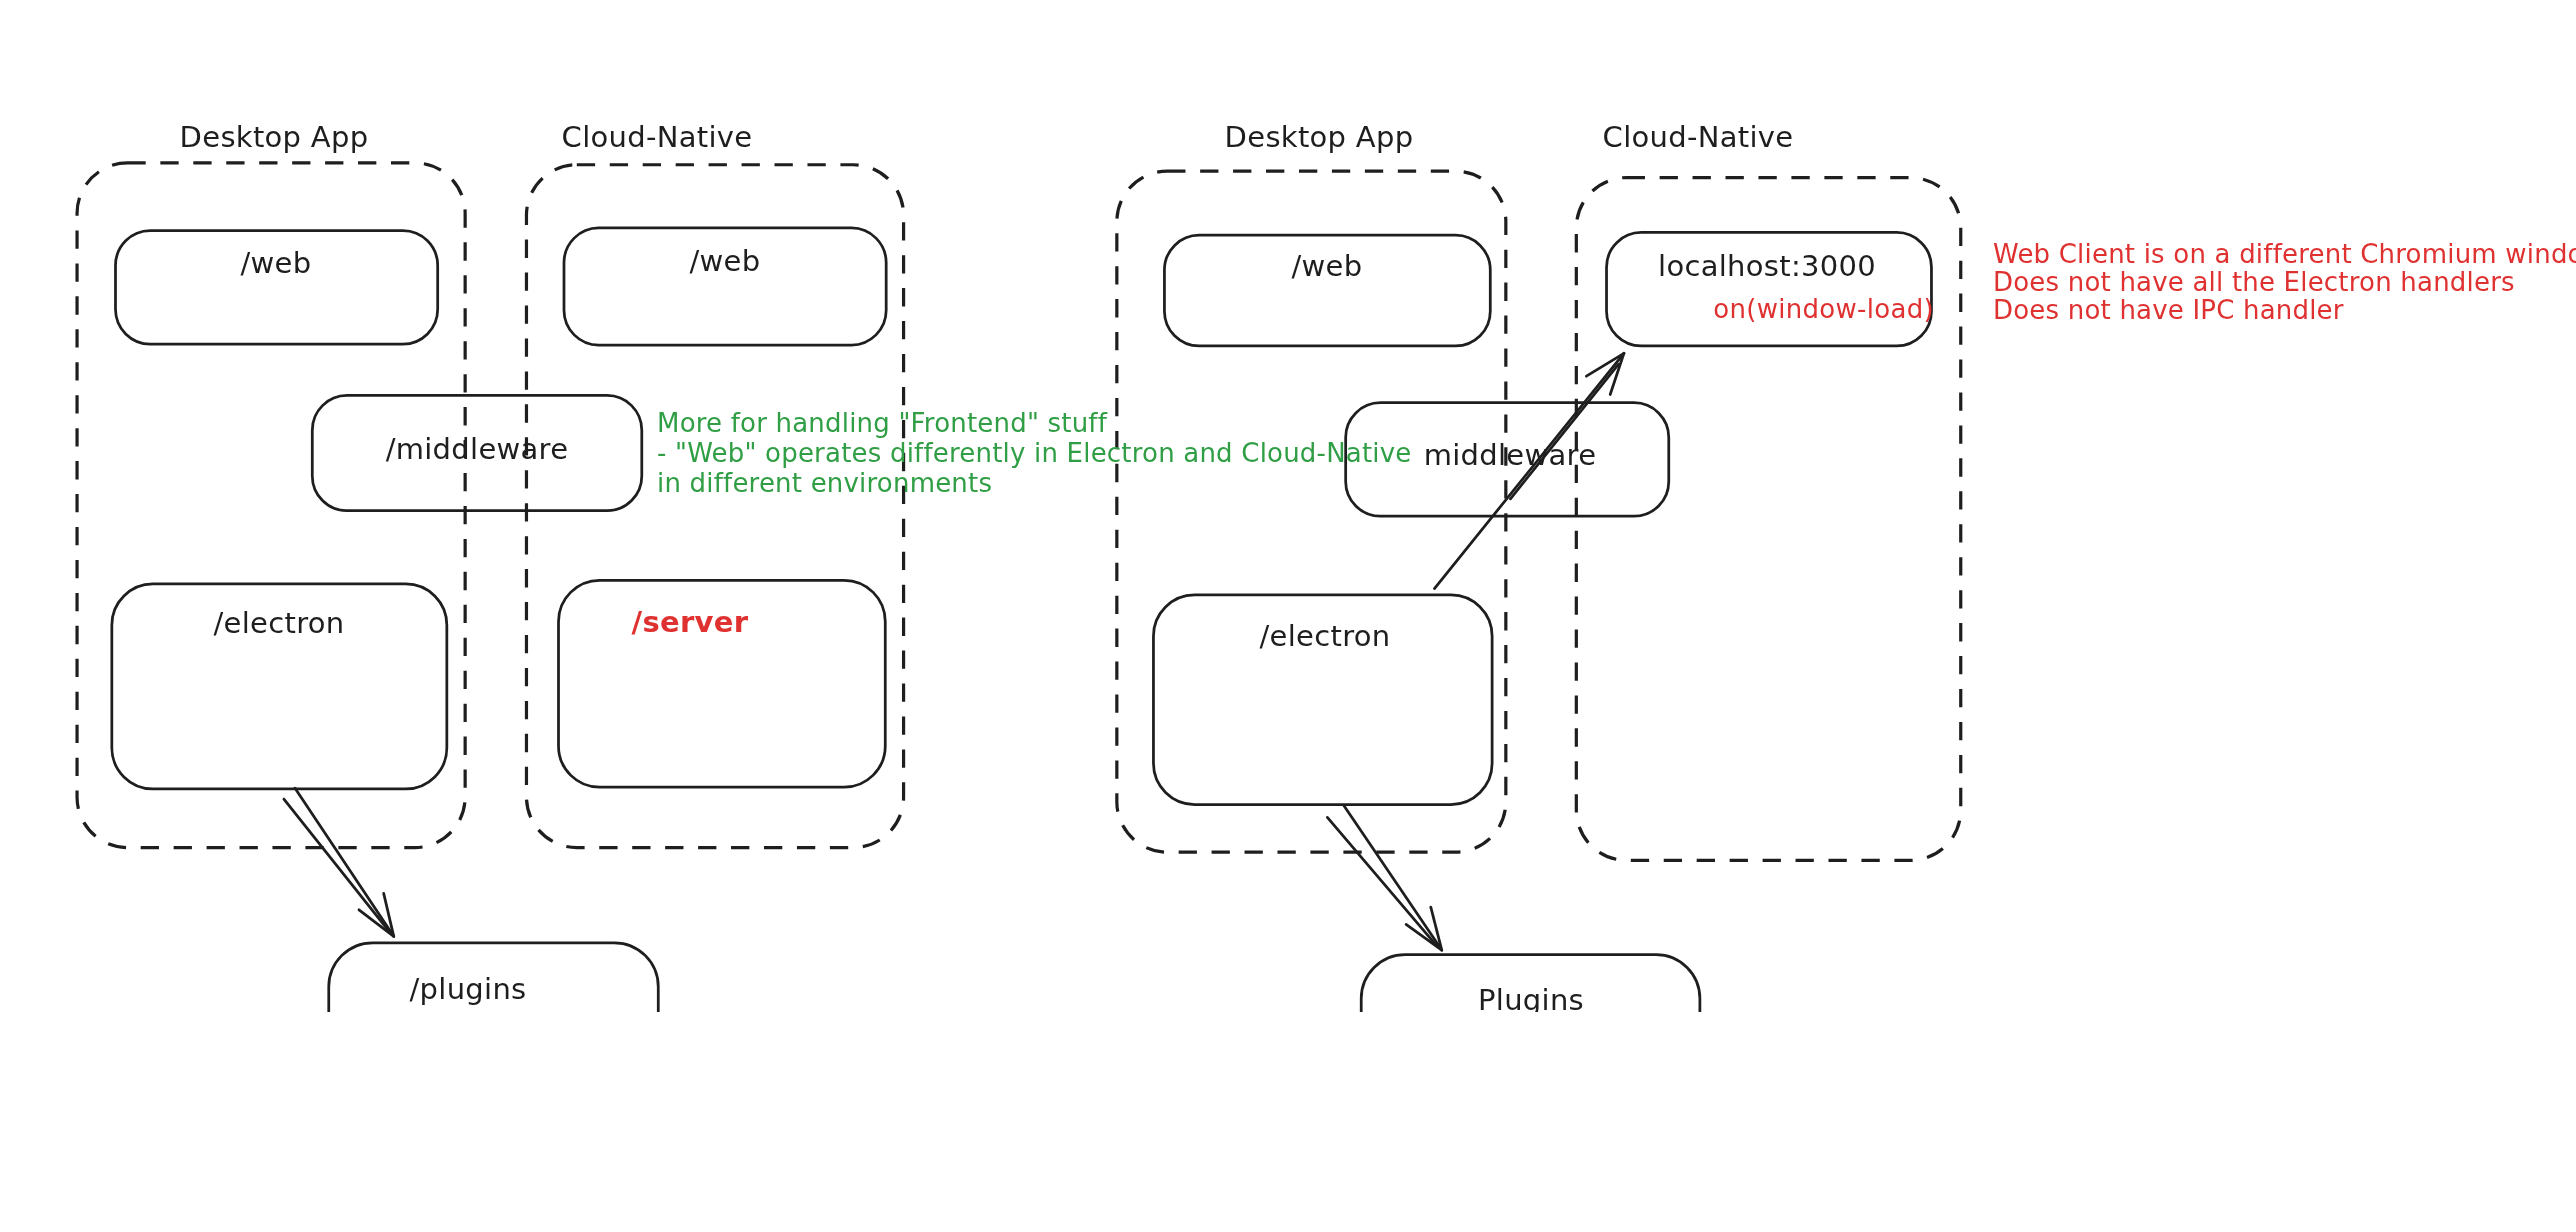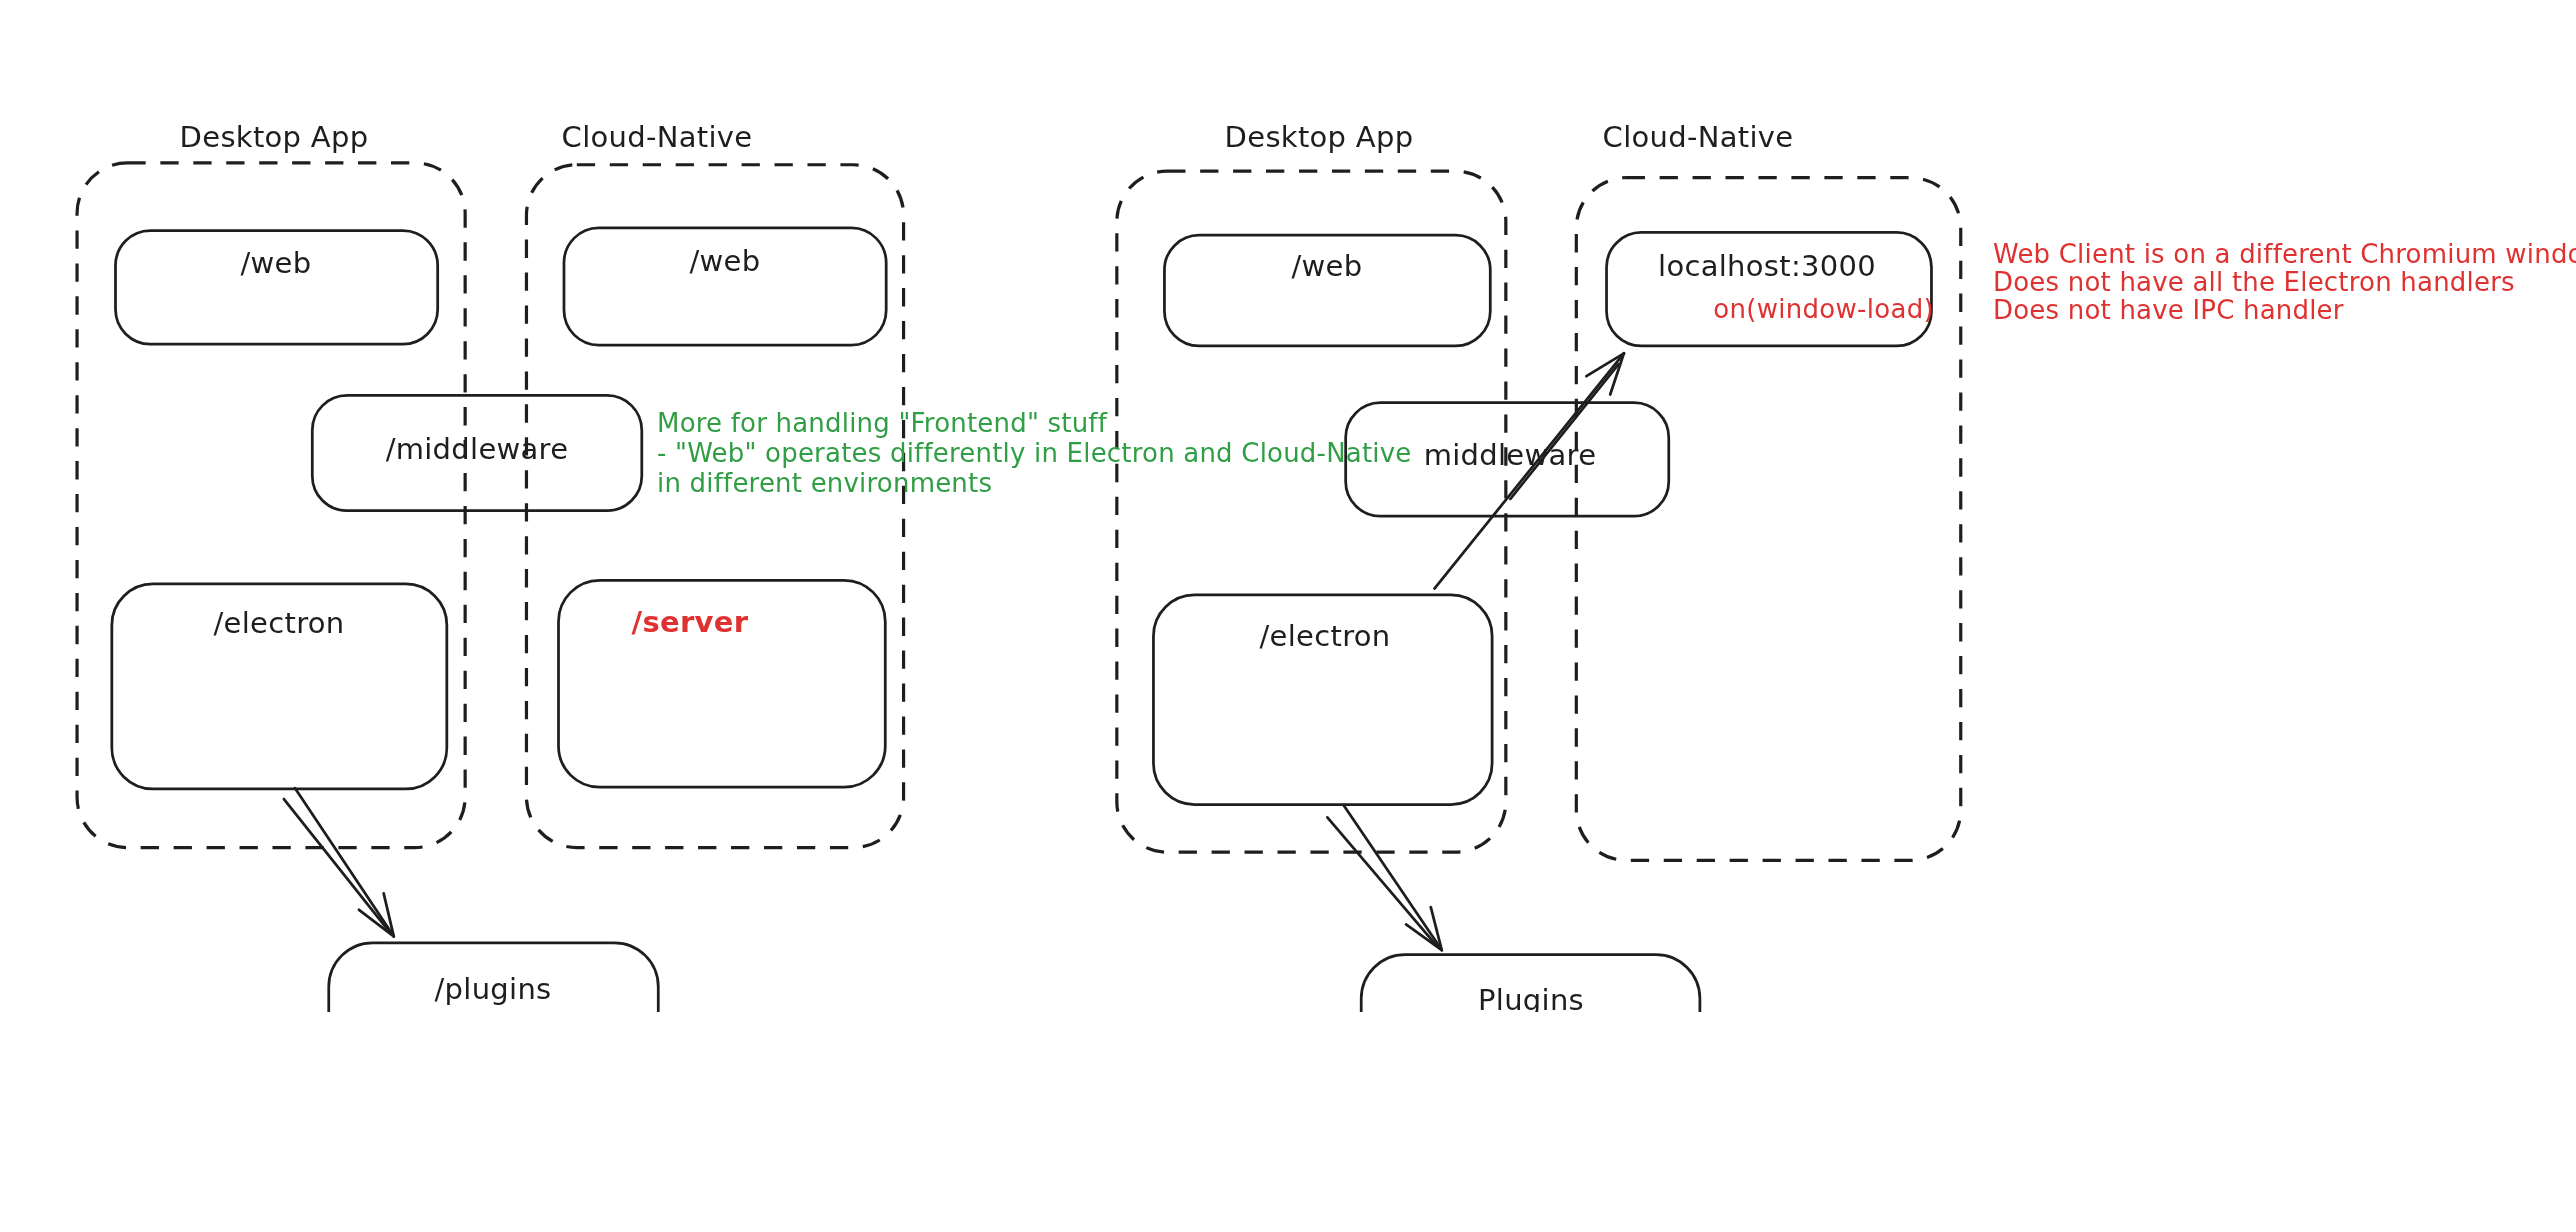--- a/index.html
+++ b/index.html
@@ -83,21 +83,21 @@
     </g>
   </svg>
 
   <div class="lbl" style="left:274px;  top:137px;">Desktop App</div>
   <div class="lbl" style="left:657px;  top:137px;">Cloud-Native</div>
   <div class="lbl" style="left:276px;  top:263px;">/web</div>
   <div class="lbl" style="left:725px;  top:261px;">/web</div>
   <div class="lbl" style="left:477px;  top:449px;">/middleware</div>
   <div class="lbl" style="left:279px;  top:623px;">/electron</div>
   <div class="lbl red" style="left:690px; top:622px;font-weight:bold;">/server</div>
-  <div class="lbl" style="left:493px;  top:989px;text-align:center;">/plugins</div>
+  <div class="lbl" style="left:468px;  top:989px;text-align:center;">/plugins</div>
 
   <div class="note green" style="left:657px; top:408px;">
     <div>More for handling "Frontend" stuff</div>
     <div>- "Web" operates differently in Electron and Cloud-Native</div>
     <div>in different environments</div>
   </div>
 
   <div class="lbl" style="left:1319px; top:137px;">Desktop App</div>
   <div class="lbl" style="left:1698px; top:137px;">Cloud-Native</div>
   <div class="lbl" style="left:1327px; top:266px;">/web</div>

